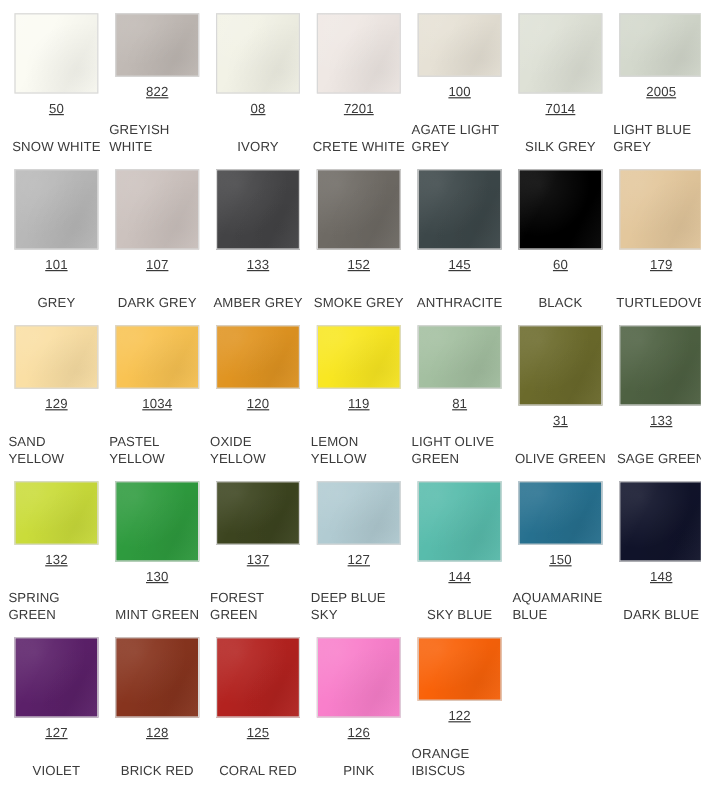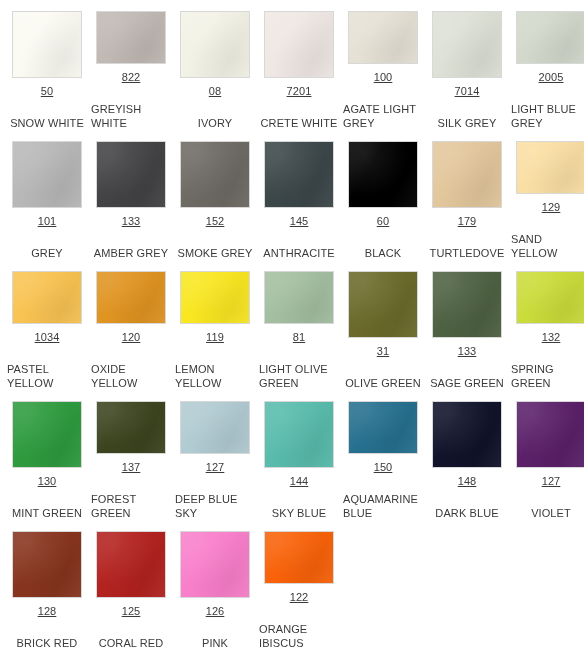--- a/index.html
+++ b/index.html
@@ -113,20 +113,25 @@
       <div class="swatch-chip" style="background: rgb(211, 216, 204); border-color: rgb(216, 216, 216);"></div>
       <div class="swatch-code">2005</div>
       <div class="swatch-name">LIGHT BLUE GREY</div>
     </div>
     <div class="swatch-cell">
       <div class="swatch-chip" style="background: rgb(184, 184, 184); border-color: rgb(216, 216, 216);"></div>
       <div class="swatch-code">101</div>
       <div class="swatch-name">GREY</div>
     </div>
     <div class="swatch-cell">
+      <div class="swatch-chip" style="background: rgb(204, 194, 190); border-color: rgb(216, 216, 216);"></div>
+      <div class="swatch-code">107</div>
+      <div class="swatch-name">DARK GREY</div>
+    </div>
+    <div class="swatch-cell">
       <div class="swatch-chip" style="background: rgb(67, 67, 69); border-color: rgb(216, 216, 216);"></div>
       <div class="swatch-code">133</div>
       <div class="swatch-name">AMBER GREY</div>
     </div>
     <div class="swatch-cell">
       <div class="swatch-chip" style="background: rgb(110, 106, 100); border-color: rgb(216, 216, 216);"></div>
       <div class="swatch-code">152</div>
       <div class="swatch-name">SMOKE GREY</div>
     </div>
     <div class="swatch-cell">

